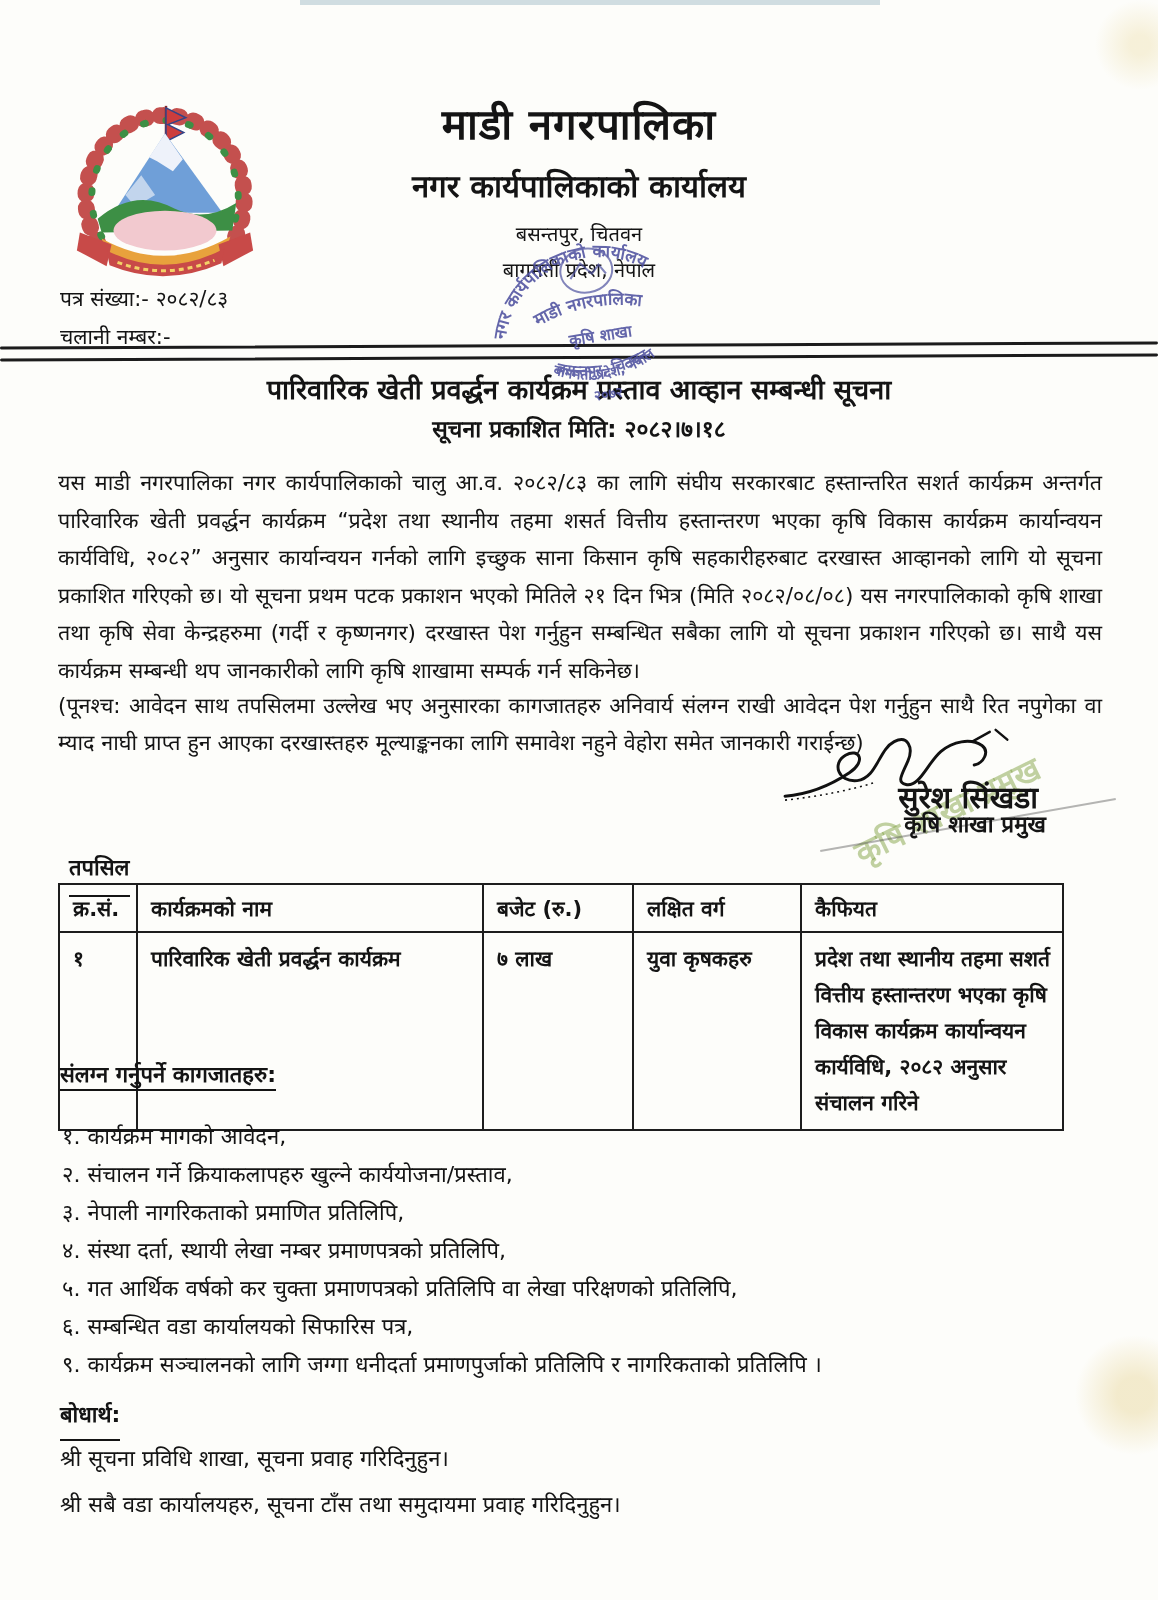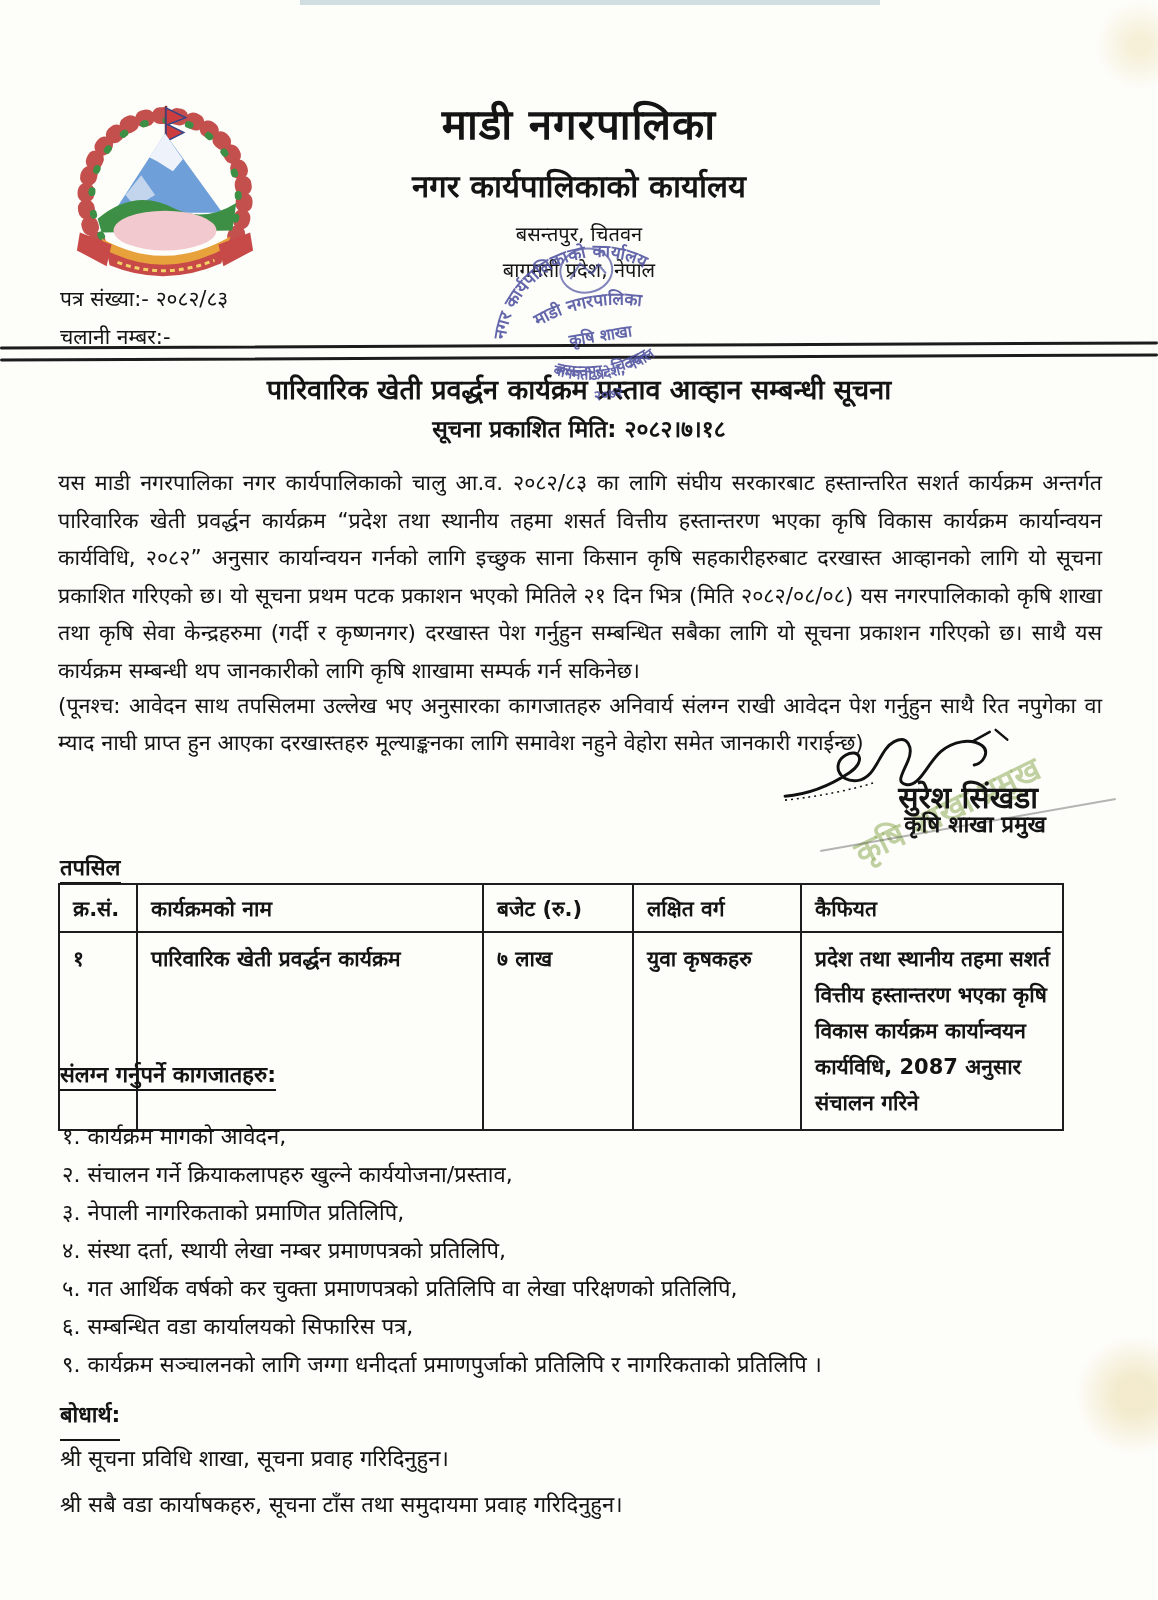--- a/index.html
+++ b/index.html
@@ -46,22 +46,22 @@
   .sign-area { position:absolute; right:50px; top:728px; width:340px; height:130px; }
   .sign-scribble { position:absolute; right:80px; top:-2px; width:250px; height:78px; }
   .sign-name { position:absolute; right:70px; top:48px; font-size:30px; font-weight:bold; }
   .sign-desig { position:absolute; right:62px; top:80px; font-size:22.5px; font-weight:bold; }
   .sign-green-stamp { position:absolute; right:60px; top:60px; font-size:32px; font-weight:bold;
     color:rgba(125,158,62,.48); transform:rotate(-26deg); white-space:nowrap; }
   .sign-line { position:absolute; right:-10px; top:96px; width:300px; height:2px;
     background:rgba(70,70,70,.4); transform:rotate(-10deg); }
 
   
-  .tapasil { position:absolute; left:60px; top:851px; font-size:22px; font-weight:bold;
-    border-bottom:2px solid #141414; padding-bottom:1px; }
+  .tapasil { position:absolute; left:69px; top:851px; font-size:22px; font-weight:bold;
+    border-bottom:2px solid #141414; padding-bottom:14px; }
   table.sched { position:absolute; left:58px; top:883px; width:1006px;
     border-collapse:collapse; table-layout:fixed; }
   table.sched th, table.sched td {
     border:2.4px solid #1d1d1d; font-size:21px; text-align:left;
     padding:8px 10px 8px 13px; vertical-align:top; font-weight:bold; }
   table.sched th { height:30px; vertical-align:middle; }
   table.sched td { line-height:36px; }
   col.c1{width:78px} col.c2{width:346px} col.c3{width:150px} col.c4{width:168px} col.c5{width:auto}
 
   
@@ -169,34 +169,34 @@
       <th>कार्यक्रमको नाम</th>
       <th>बजेट (रु.)</th>
       <th>लक्षित वर्ग</th>
       <th>कैफियत</th>
     </tr>
     <tr>
       <td>१</td>
       <td>पारिवारिक खेती प्रवर्द्धन कार्यक्रम</td>
       <td>७ लाख</td>
       <td>युवा कृषकहरु</td>
-      <td>प्रदेश तथा स्थानीय तहमा सशर्त वित्तीय हस्तान्तरण भएका कृषि विकास कार्यक्रम कार्यान्वयन कार्यविधि, 2087 अनुसार संचालन गरिने</td>
+      <td>प्रदेश तथा स्थानीय तहमा सशर्त वित्तीय हस्तान्तरण भएका कृषि विकास कार्यक्रम कार्यान्वयन कार्यविधि, २०८२ अनुसार संचालन गरिने</td>
     </tr>
   </tbody>
     </table>
 
   <div class="attach-heading">संलग्न गर्नुपर्ने कागजातहरु:</div>
   <div class="attach-list">
     <div>१. कार्यक्रम मागको आवेदन,</div>
     <div>२. संचालन गर्ने क्रियाकलापहरु खुल्ने कार्ययोजना/प्रस्ताव,</div>
     <div>३. नेपाली नागरिकताको प्रमाणित प्रतिलिपि,</div>
     <div>४. संस्था दर्ता, स्थायी लेखा नम्बर प्रमाणपत्रको प्रतिलिपि,</div>
     <div>५. गत आर्थिक वर्षको कर चुक्ता प्रमाणपत्रको प्रतिलिपि वा लेखा परिक्षणको प्रतिलिपि,</div>
     <div>६. सम्बन्धित वडा कार्यालयको सिफारिस पत्र,</div>
     <div>९. कार्यक्रम सञ्चालनको लागि जग्गा धनीदर्ता प्रमाणपुर्जाको प्रतिलिपि र नागरिकताको प्रतिलिपि ।</div>
   </div>
 
   <div class="cc-heading">बोधार्थ:</div>
   <div class="cc-list">
     <div>श्री सूचना प्रविधि शाखा, सूचना प्रवाह गरिदिनुहुन।</div>
-    <div>श्री सबै वडा कार्याषकहरु, सूचना टाँस तथा समुदायमा प्रवाह गरिदिनुहुन।</div>
+    <div>श्री सबै वडा कार्यालयहरु, सूचना टाँस तथा समुदायमा प्रवाह गरिदिनुहुन।</div>
   </div>
 </div>
 
 </body></html>

